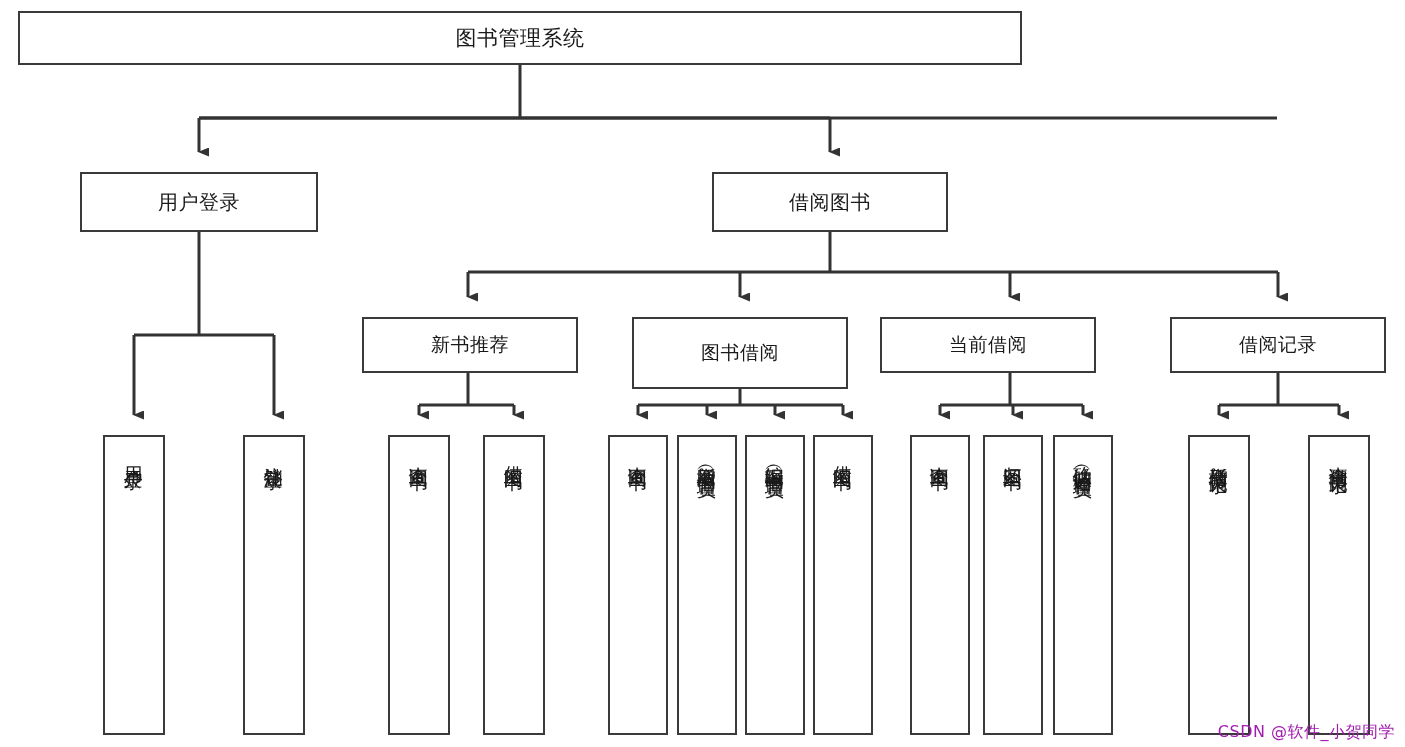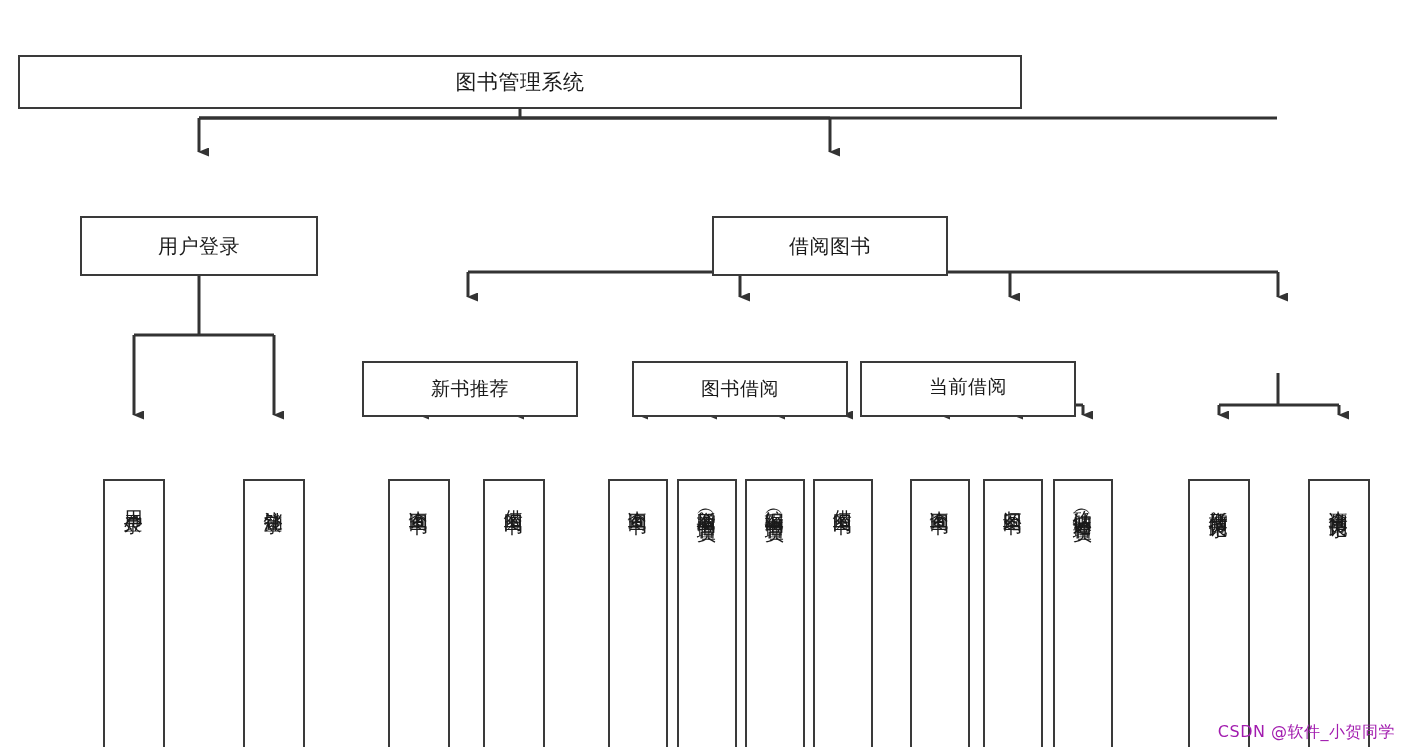--- a/index.html
+++ b/index.html
@@ -28,21 +28,20 @@
   }
   .node {
     position: absolute;
     box-sizing: border-box;
     background: #ffffff;
     border: 2px solid #3a3a3a;
     display: flex;
     align-items: center;
     justify-content: center;
     color: #1a1a1a;
-    margin-top: 44px;
   }
   .node.level-root {
     font-size: 21px;
   }
   .node.level-1 {
     font-size: 20px;
   }
   .node.level-2 {
     font-size: 19px;
   }
@@ -138,25 +137,28 @@
   <div class="node level-1" style="left:80px; top:172px; width:238px; height:60px;">
     <span class="label">用户登录</span>
   </div>
   <div class="node level-1" style="left:712px; top:172px; width:236px; height:60px;">
     <span class="label">借阅图书</span>
   </div>
 
   <div class="node level-2" style="left:362px; top:317px; width:216px; height:56px;justify-content:center;">
     <span class="label">新书推荐</span>
   </div>
-  <div class="node level-2" style="left:632px; top:317px; width:216px; height:56px;">
+  <div class="node level-2" style="left:632px; top:317px; width:216px; height:72px;">
     <span class="label">图书借阅</span>
   </div>
-  <div class="node level-2" style="left:860px; top:317px; width:216px; height:56px;font-family:Liberation Mono, monospace;">
+  <div class="node level-2" style="left:880px; top:317px; width:216px; height:56px;">
     <span class="label">当前借阅</span>
+  </div>
+  <div class="node level-2" style="left:1170px; top:317px; width:216px; height:56px;">
+    <span class="label">借阅记录</span>
   </div>
 
   <div class="node leaf" style="left:103px; top:435px; width:62px; height:300px;">
     <span class="label">用户登录</span>
   </div>
   <div class="node leaf" style="left:243px; top:435px; width:62px; height:300px;">
     <span class="label">注销登录</span>
   </div>
   <div class="node leaf" style="left:388px; top:435px; width:62px; height:300px;">
     <span class="label">查询图书</span>

